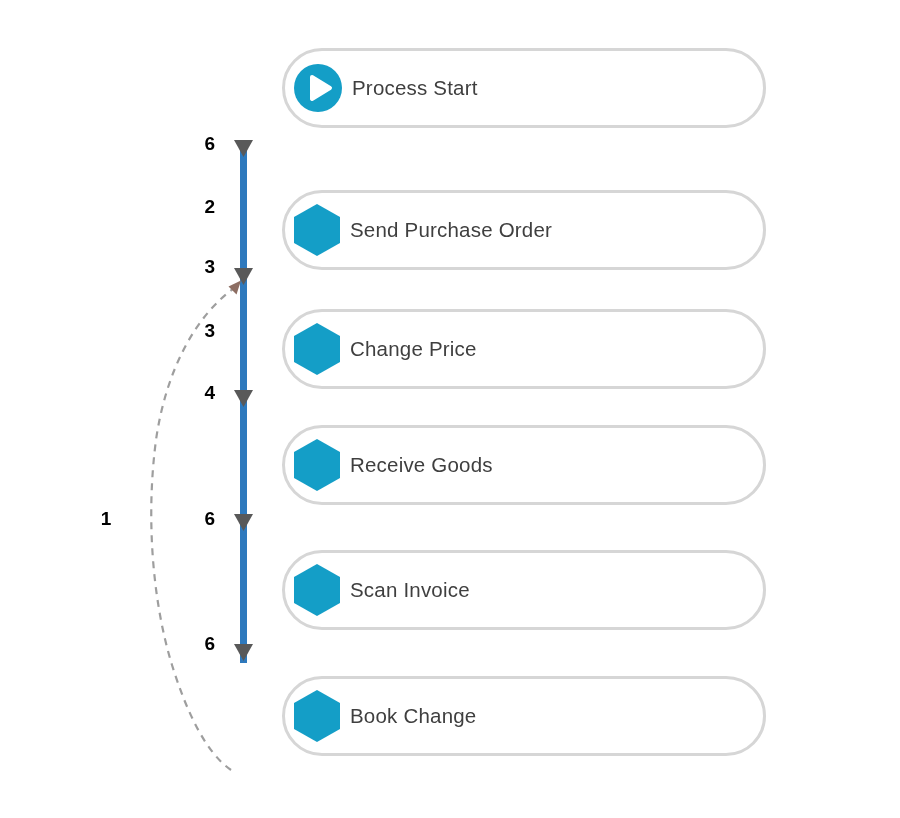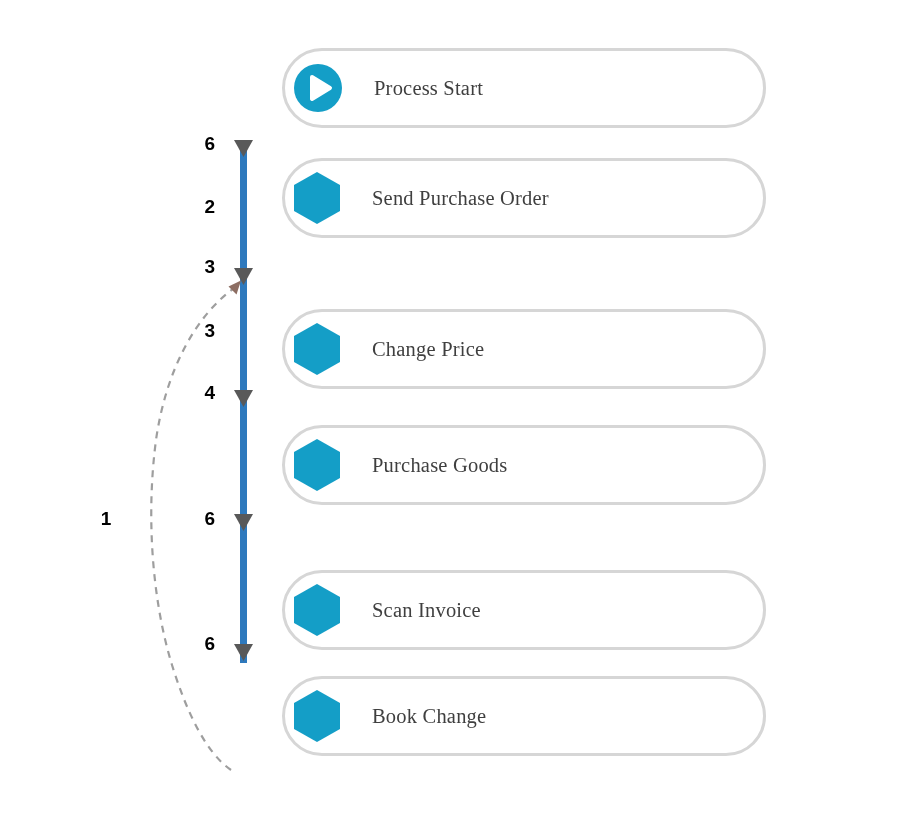--- a/index.html
+++ b/index.html
@@ -16,27 +16,27 @@
   body{width:900px;height:818px;position:relative;overflow:hidden;
        font-family:"Liberation Sans",sans-serif;}
   .canvas{position:absolute;inset:0;width:900px;height:818px;}
   svg.layer{position:absolute;left:0;top:0;width:900px;height:818px;}
   .flow-line{stroke:var(--flow-blue);stroke-width:7;}
   .arrowhead{fill:var(--arrow-gray);}
   .loop-path{stroke:var(--loop-gray);stroke-width:2.2;fill:none;stroke-dasharray:7 6;}
   .loop-arrowhead{fill:var(--loop-arrow);}
   .node{position:absolute;left:282px;width:484px;height:80px;box-sizing:border-box;
         background:#fff;border:3px solid var(--node-border);border-radius:41px;
-        display:flex;align-items:center;padding-left:9px;gap:32px;cursor:pointer;font-family:Liberation Serif, serif;}
+        display:flex;align-items:center;padding-left:9px;gap:10px;cursor:pointer;}
   .node-label{font-size:20.5px;color:var(--node-text);letter-spacing:0.2px;white-space:nowrap;}
   .icon{display:flex;align-items:center;justify-content:center;flex:0 0 auto;}
   .count{position:absolute;left:175px;width:40px;text-align:right;
          font-size:19px;font-weight:bold;color:var(--count-text);line-height:26px;}
   .loop-count{left:86px;text-align:center;}
-  .n0{top:48px}.n1{top:158px}.n2{top:309px}.n3{top:425px}.n4{top:570px}.n5{top:676px}
+  .n0{top:48px}.n1{top:190px}.n2{top:309px}.n3{top:425px}.n4{top:550px}.n5{top:676px}
   .c0{top:131px}.c1{top:194px}.c2{top:254px}.c3{top:318px}.c4{top:380px}.c5{top:506px}.c6{top:631px}
   .c7{top:506px}
 </style>
 </head>
 <body>
 
 <div class="canvas">
 
   <svg class="layer" viewBox="0 0 900 818">
 
@@ -88,21 +88,21 @@
     </span>
     <span class="node-label">Change Price</span>
   </div>
 
   <div class="node n3">
     <span class="icon">
       <svg width="46" height="52" viewBox="0 0 46 52">
         <polygon points="23,0 46,13 46,39 23,52 0,39 0,13" fill="var(--accent)"></polygon>
       </svg>
     </span>
-    <span class="node-label">Purchase Goods</span>
+    <span class="node-label">Receive Goods</span>
   </div>
 
   <div class="node n4">
     <span class="icon">
       <svg width="46" height="52" viewBox="0 0 46 52">
         <polygon points="23,0 46,13 46,39 23,52 0,39 0,13" fill="var(--accent)"></polygon>
       </svg>
     </span>
     <span class="node-label">Scan Invoice</span>
   </div>

